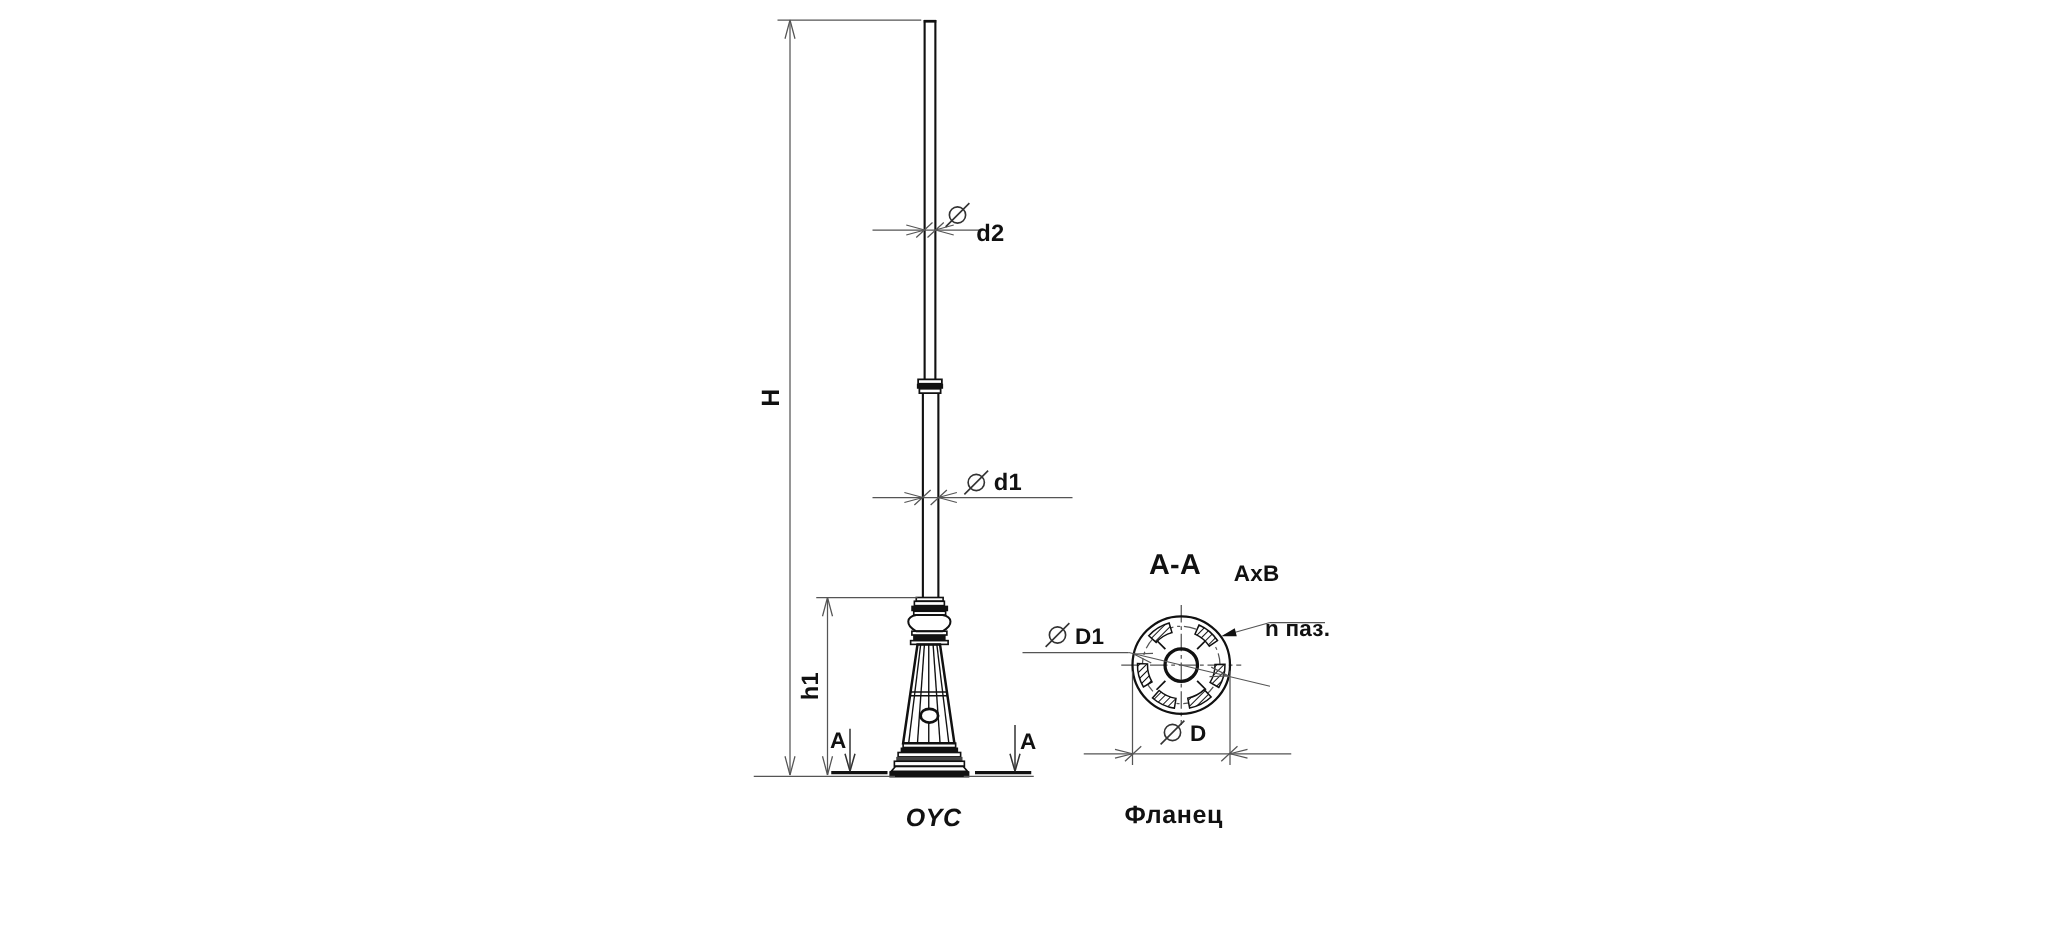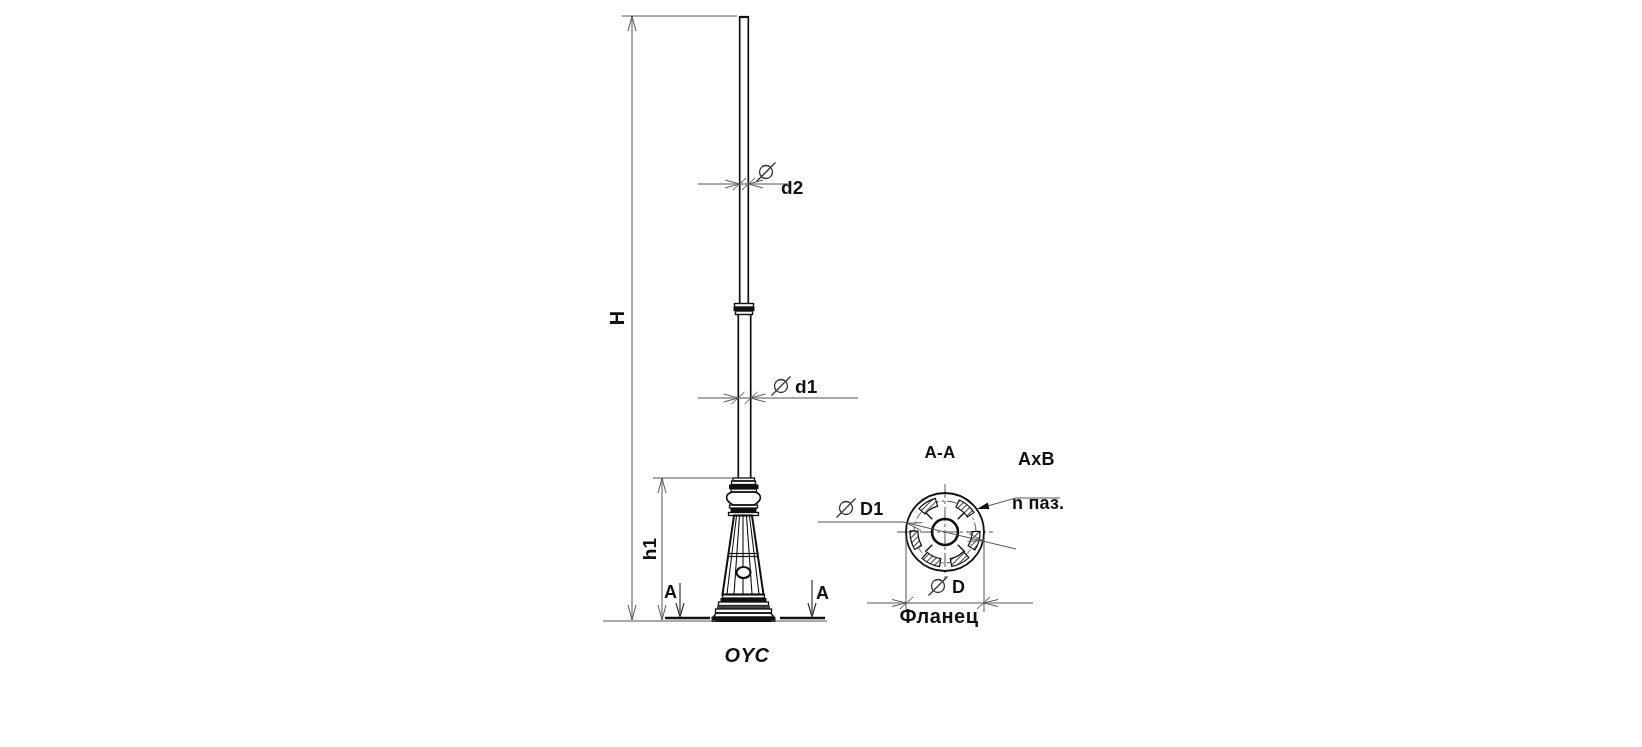--- a/index.html
+++ b/index.html
@@ -14,21 +14,21 @@
   .lbl{
     position:absolute;
     color:#111;
     font-weight:700;
     white-space:nowrap;
     line-height:1;
     letter-spacing:0.2px;
   }
   .lbl.center{transform:translate(-50%,-50%);}
   .lbl.rot{transform:translate(-50%,-50%) rotate(-90deg);}
-  .f17{font-size:17px;}
+  .f17{font-size:23px;}
   .f18{font-size:18px;}
   .f19{font-size:19px;}
   .f20{font-size:20px;}
   .caption{font-size:20px;letter-spacing:0.5px;}
 </style>
 </head>
 <body>
 
 <div id="canvas">
 
@@ -211,19 +211,19 @@
 
 <div class="lbl rot f20" style="left:617px;top:318px;">H</div>
 <div class="lbl f19" style="left:781px;top:178px;">d2</div>
 <div class="lbl f19" style="left:795px;top:377px;">d1</div>
 <div class="lbl rot f19" style="left:649px;top:549px;">h1</div>
 <div class="lbl f18" style="left:664px;top:583px;">A</div>
 <div class="lbl f18" style="left:816px;top:584px;">A</div>
 <div class="lbl center caption" style="left:747px;top:655px;font-style:italic;">OYC</div>
 
 <div class="lbl center f17" style="left:940px;top:452px;">A-A</div>
-<div class="lbl f18" style="left:1018px;top:450px;">AxB</div>
+<div class="lbl f18" style="left:987px;top:450px;">AxB</div>
 <div class="lbl f18" style="left:1012px;top:494px;">n паз.</div>
 <div class="lbl f18" style="left:860px;top:500px;">D1</div>
 <div class="lbl f18" style="left:952px;top:578px;">D</div>
-<div class="lbl center caption" style="left:939px;top:616px;text-align:center;">Фланец</div>
+<div class="lbl center caption" style="left:939px;top:652px;text-align:center;">Фланец</div>
 
 </div>
 
 </body></html>

